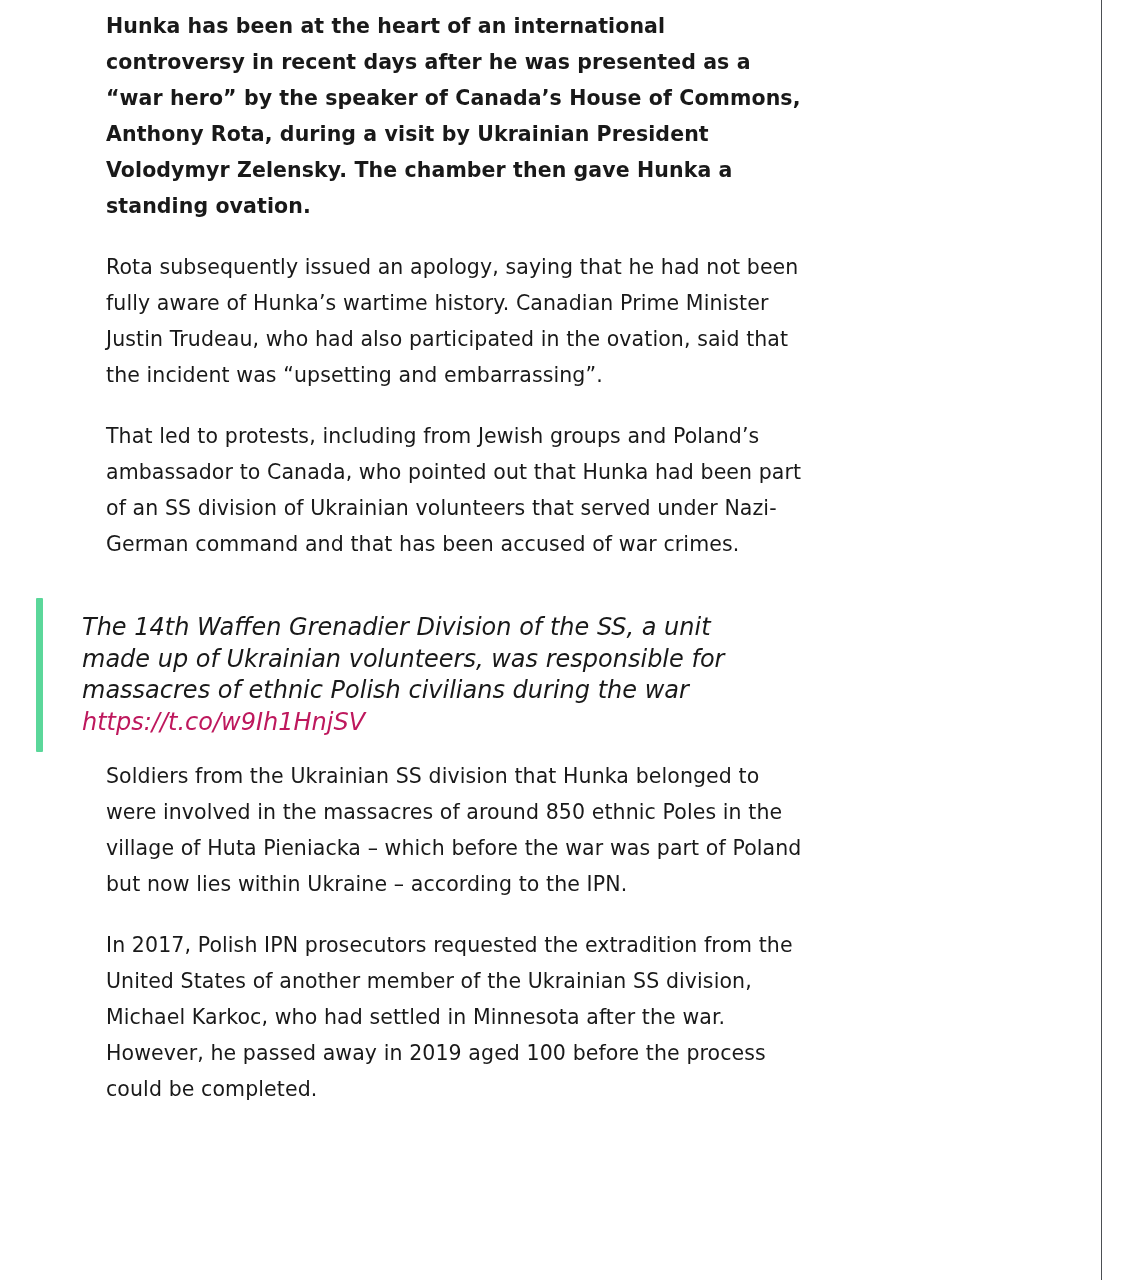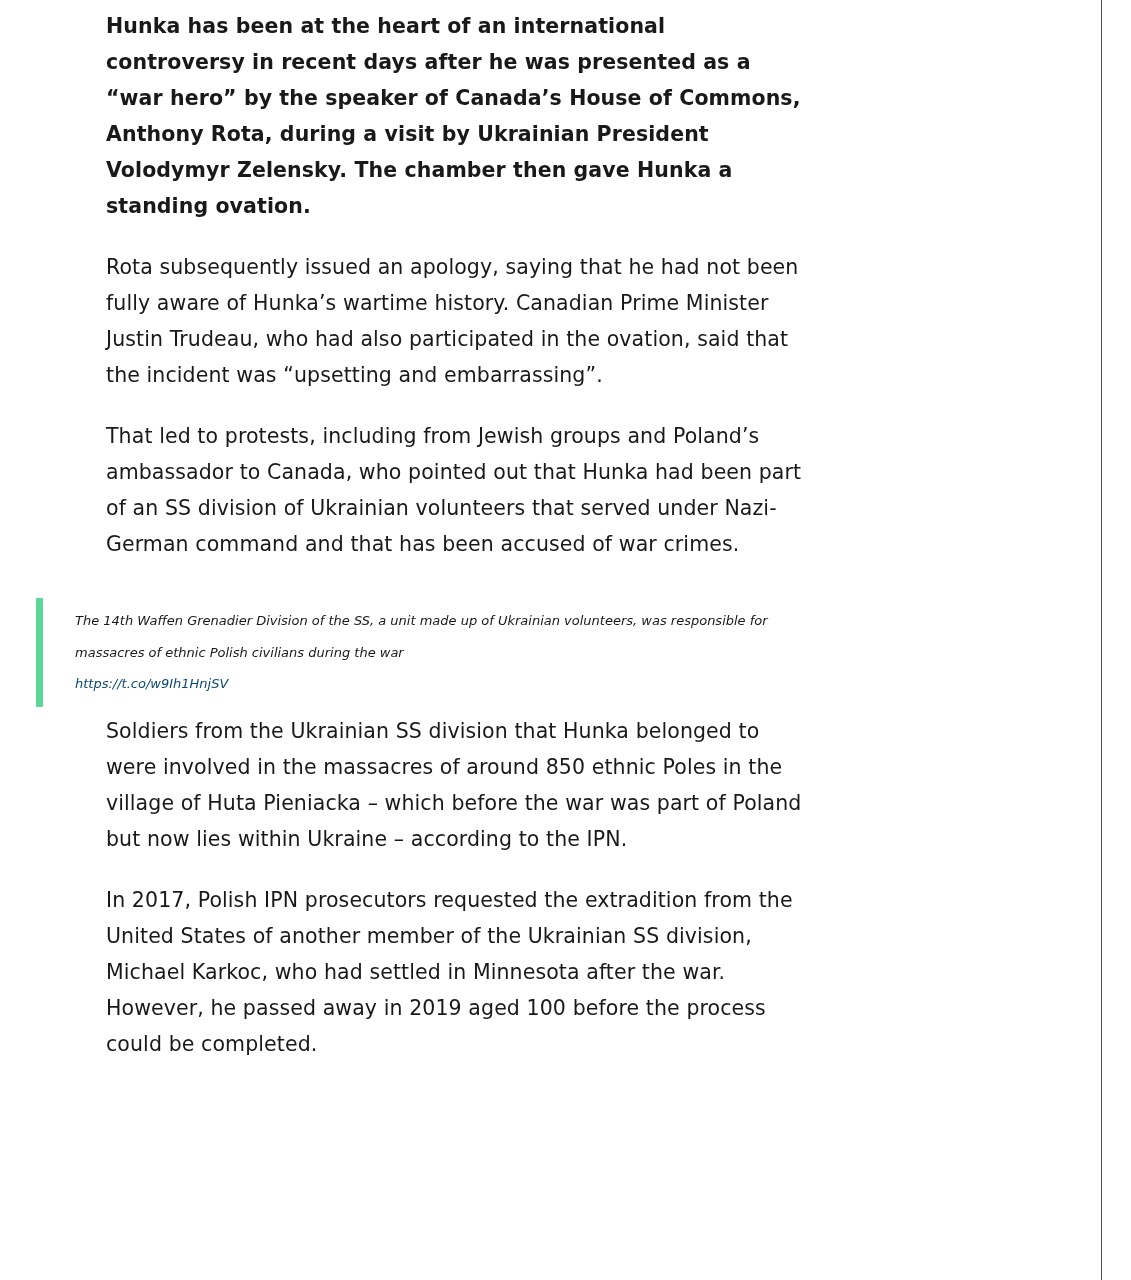--- a/index.html
+++ b/index.html
@@ -62,27 +62,27 @@
     position: absolute;
     left: 36px;
     top: 0;
     bottom: 0;
     width: 7px;
     background: #5bd79a;
     border-radius: 1px;
   }
   .quote-text {
     font-style: italic;
-    font-size: 13px;
+    font-size: 24px;
     line-height: 31.5px;
     color: #191919;
-    margin: 5px;
+    margin: 12px;
   }
   .quote-link {
-    color: #0c4a6e;
+    color: #be185d;
     font-style: italic;
     text-decoration: none;
   }
   .quote-attrib {
     font-style: italic;
     font-size: 19.5px;
     line-height: 31.5px;
     color: #191919;
     margin: 0;
     white-space: nowrap;

